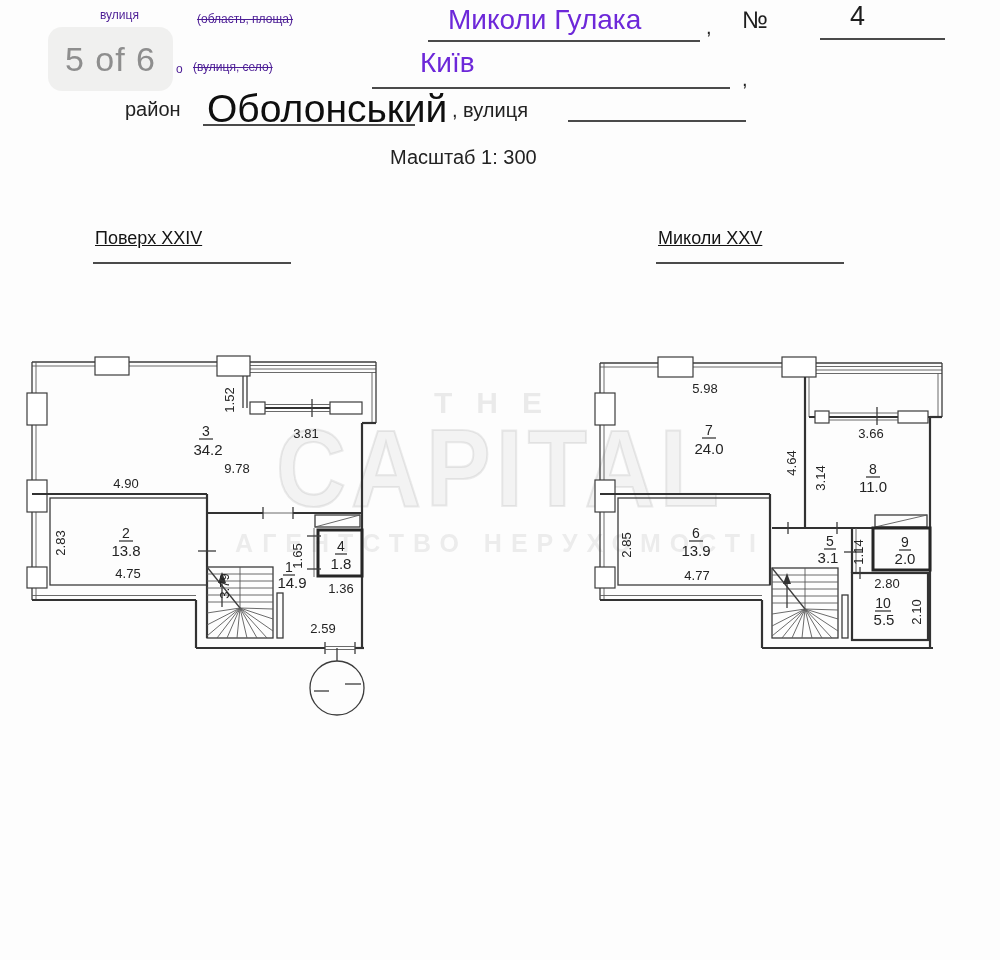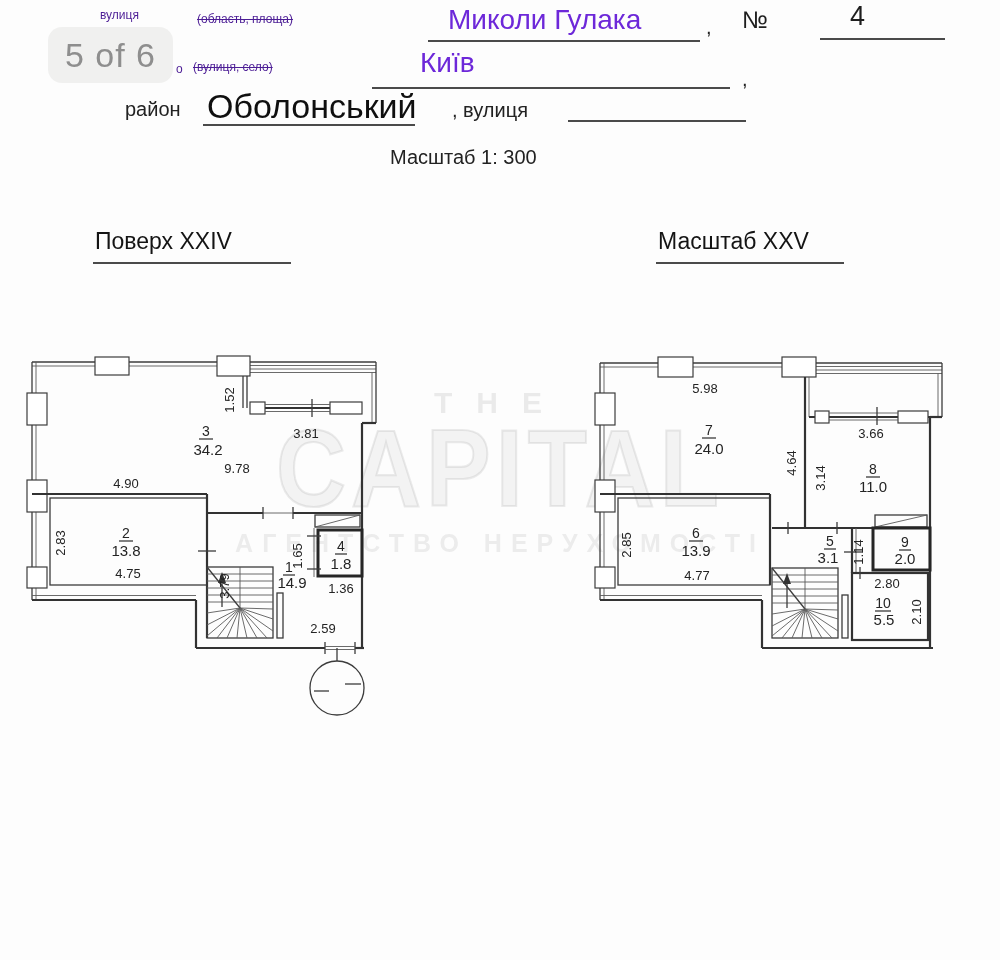--- a/index.html
+++ b/index.html
@@ -6,30 +6,30 @@
   body{
     width:1000px;height:960px;background:#fcfcfc;overflow:hidden;
     font-family:"Liberation Sans", sans-serif;color:#1e1e1e;
   }
   #page{position:relative;width:1000px;height:960px;background:#fdfdfd;}
   .abs{position:absolute;}
   
   .h-small{font-size:12px;color:#4c1d95;white-space:nowrap;}
   .strike{text-decoration:line-through;}
   .h-val{font-size:28px;color:#6d28d9;white-space:nowrap;}
-  .h-big{font-size:34px;color:#0f0f0f;white-space:nowrap;}
+  .h-big{font-size:39px;color:#0f0f0f;white-space:nowrap;}
   .h-mid{font-size:20px;color:#222;white-space:nowrap;}
   .uline{position:absolute;height:2px;background:#4a4a4a;}
   .badge{
-    position:absolute;left:48px;top:27px;width:125px;height:56px;
+    position:absolute;left:48px;top:27px;width:125px;height:64px;
     background:rgba(240,239,238,0.97);border-radius:14px;z-index:3;
     display:flex;align-items:center;justify-content:center;
     font-size:34px;color:#8e8e8e;letter-spacing:1px;
   }
-  .floor-title{font-size:23px;color:#141414;white-space:nowrap;z-index:2;}
+  .floor-title{font-size:18px;color:#141414;white-space:nowrap;z-index:2;text-decoration:underline;}
   
   .wm{position:absolute;left:222px;top:386px;width:556px;text-align:center;z-index:0;
       user-select:none;pointer-events:none;}
   .wm-the{font-size:30px;font-weight:700;letter-spacing:24px;color:rgba(70,70,70,0.10);}
   .wm-main{font-size:97px;font-weight:700;letter-spacing:5px;line-height:1.02;
       color:rgba(70,70,70,0.055);-webkit-text-stroke:2px rgba(70,70,70,0.10);
       transform:scaleY(1.12);}
   .wm-sub{font-size:25px;font-weight:700;letter-spacing:9px;color:rgba(70,70,70,0.09);margin-top:10px;}
   
   .plan{position:absolute;z-index:1;}
@@ -76,21 +76,21 @@
   <div class="uline" style="left:568px;top:120px;width:178px;"></div>
 
   <div class="abs h-mid" style="left:390px;top:146px;">Масштаб 1: 300</div>
 
   <div class="badge">
     <span>5 of 6</span>
   </div>
 
   <div class="abs floor-title" style="left:95px;top:228px;">Поверх XXIV</div>
   <div class="uline" style="left:93px;top:262px;width:198px;z-index:2;"></div>
-  <div class="abs floor-title" style="left:658px;top:228px;">Масштаб XXV</div>
+  <div class="abs floor-title" style="left:658px;top:228px;">Миколи XXV</div>
   <div class="uline" style="left:656px;top:262px;width:188px;z-index:2;"></div>
 
   <svg class="plan" style="left:25px;top:355px;" width="360" height="380" viewBox="0 0 360 380">
     <g>
       <line x1="7" y1="7" x2="225" y2="7" class="w1"></line>
       <line x1="7" y1="11" x2="222" y2="11" class="thin"></line>
       <line x1="7" y1="7" x2="7" y2="245" class="w1"></line>
       <line x1="11" y1="7" x2="11" y2="245" class="thin"></line>
       <line x1="225" y1="7" x2="351" y2="7" class="w1"></line>
       <line x1="225" y1="10.5" x2="351" y2="10.5" class="thin"></line>

